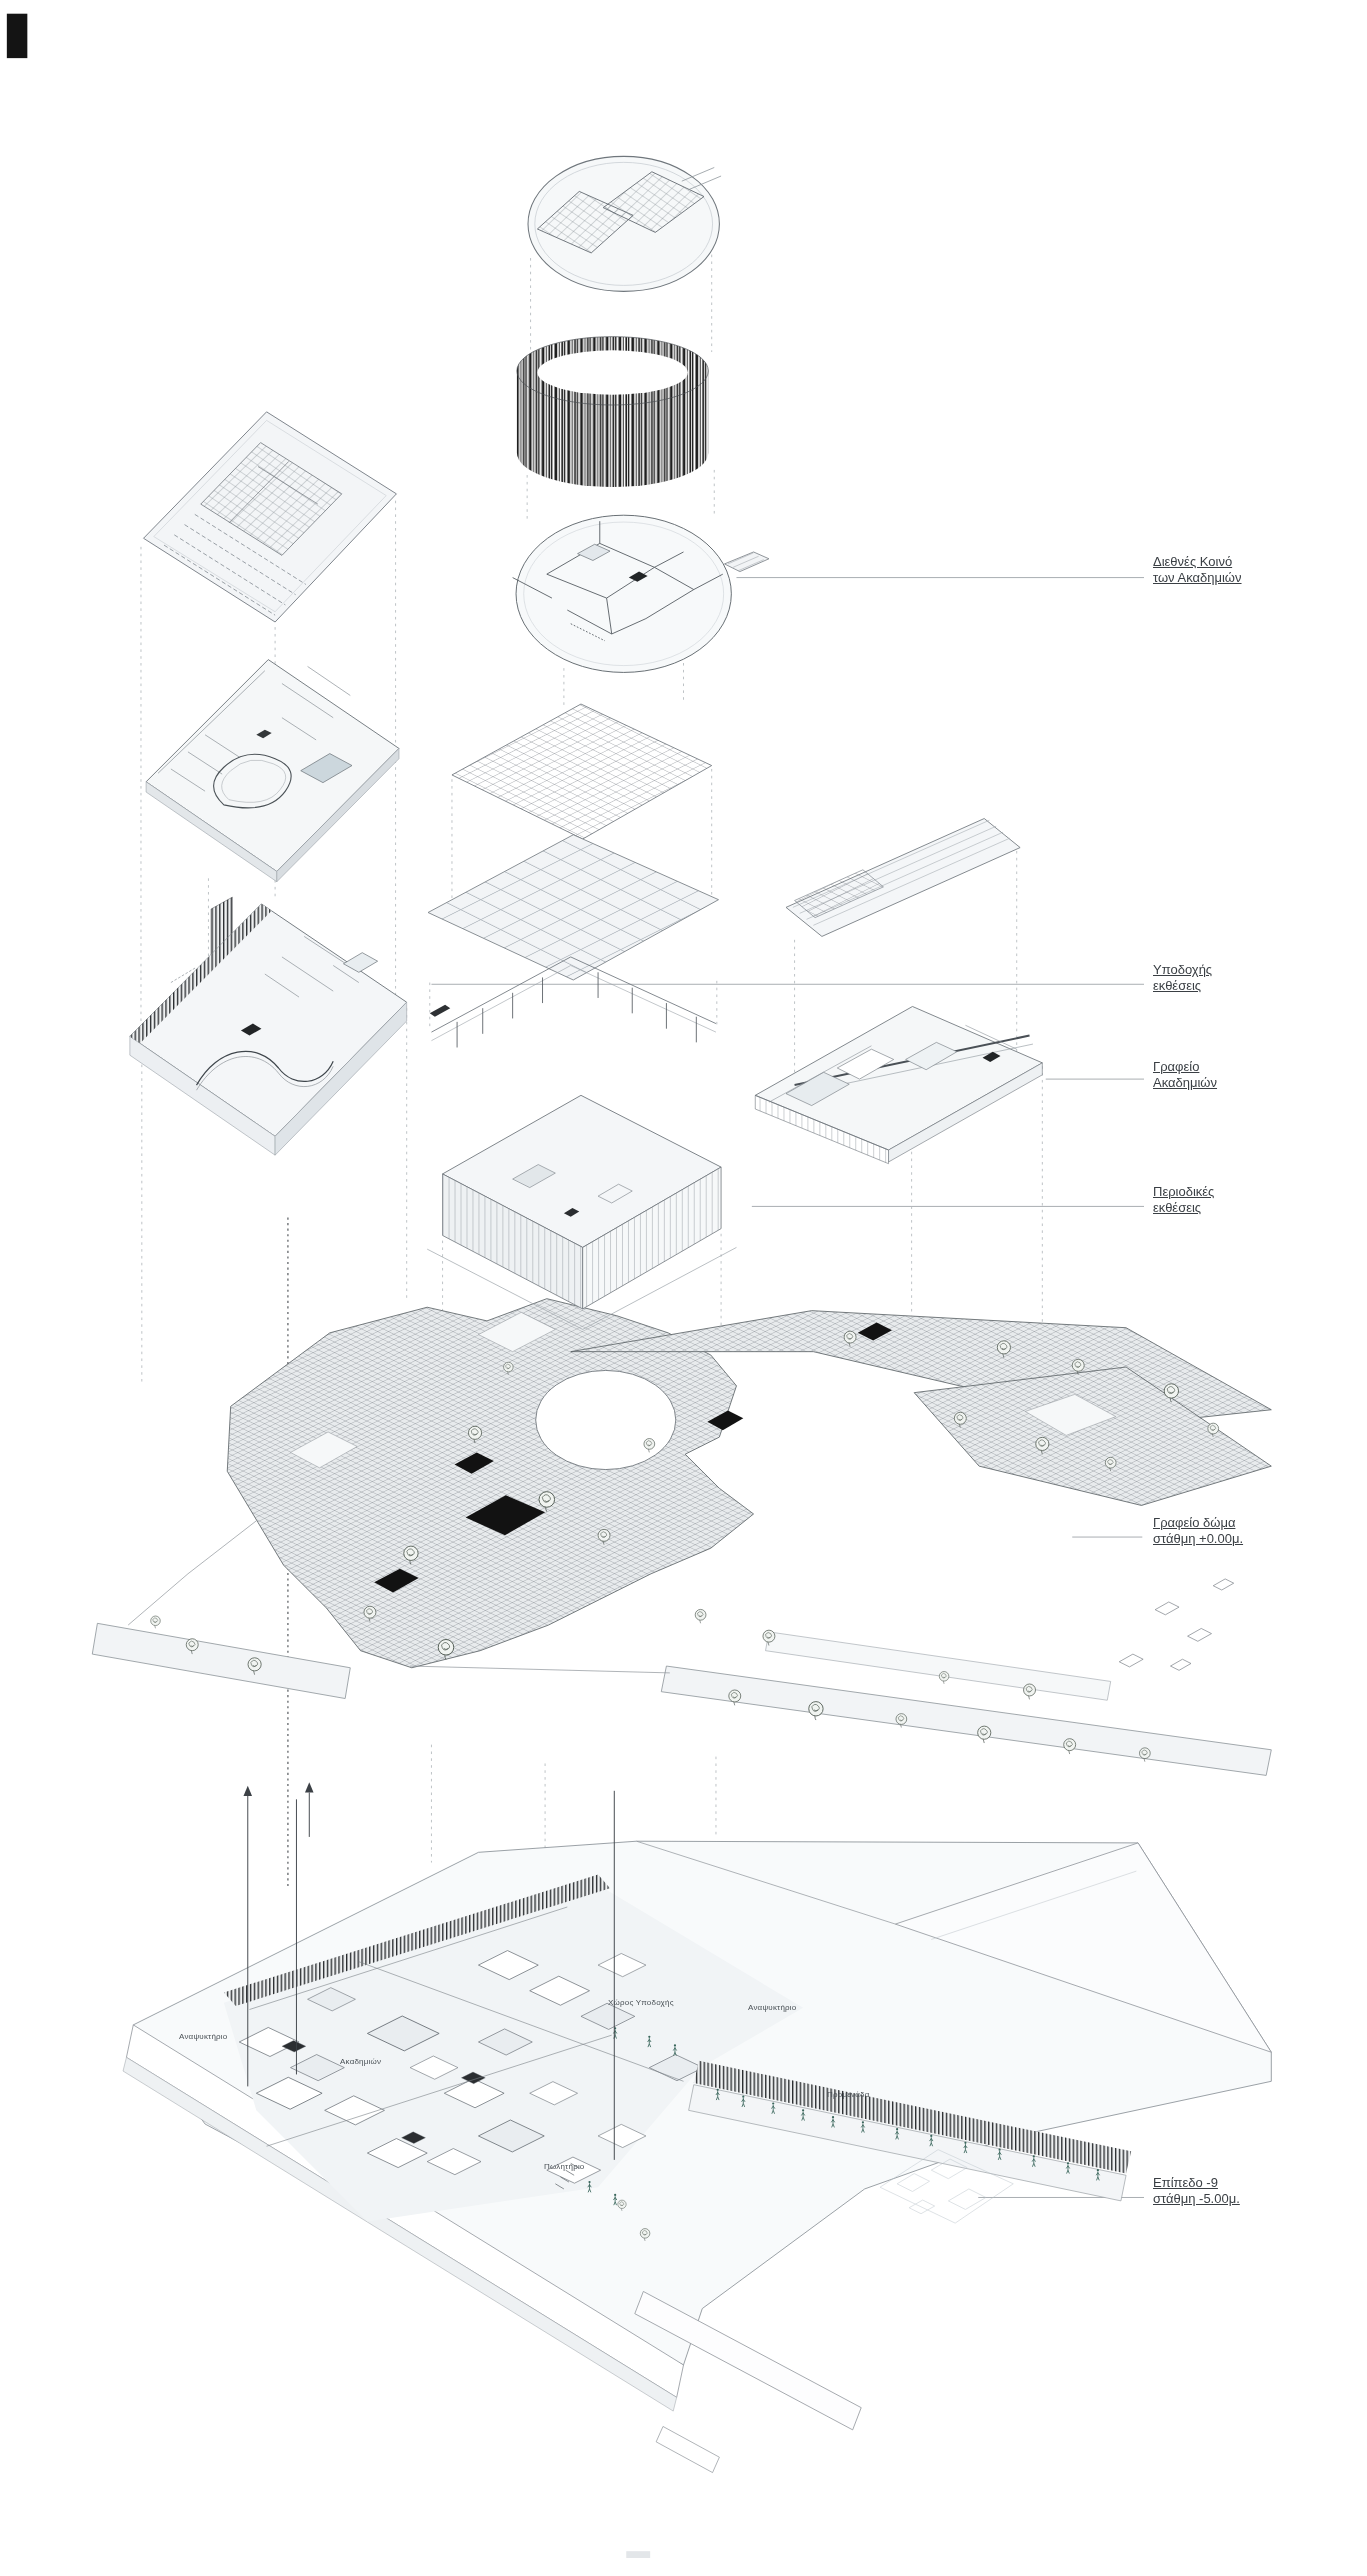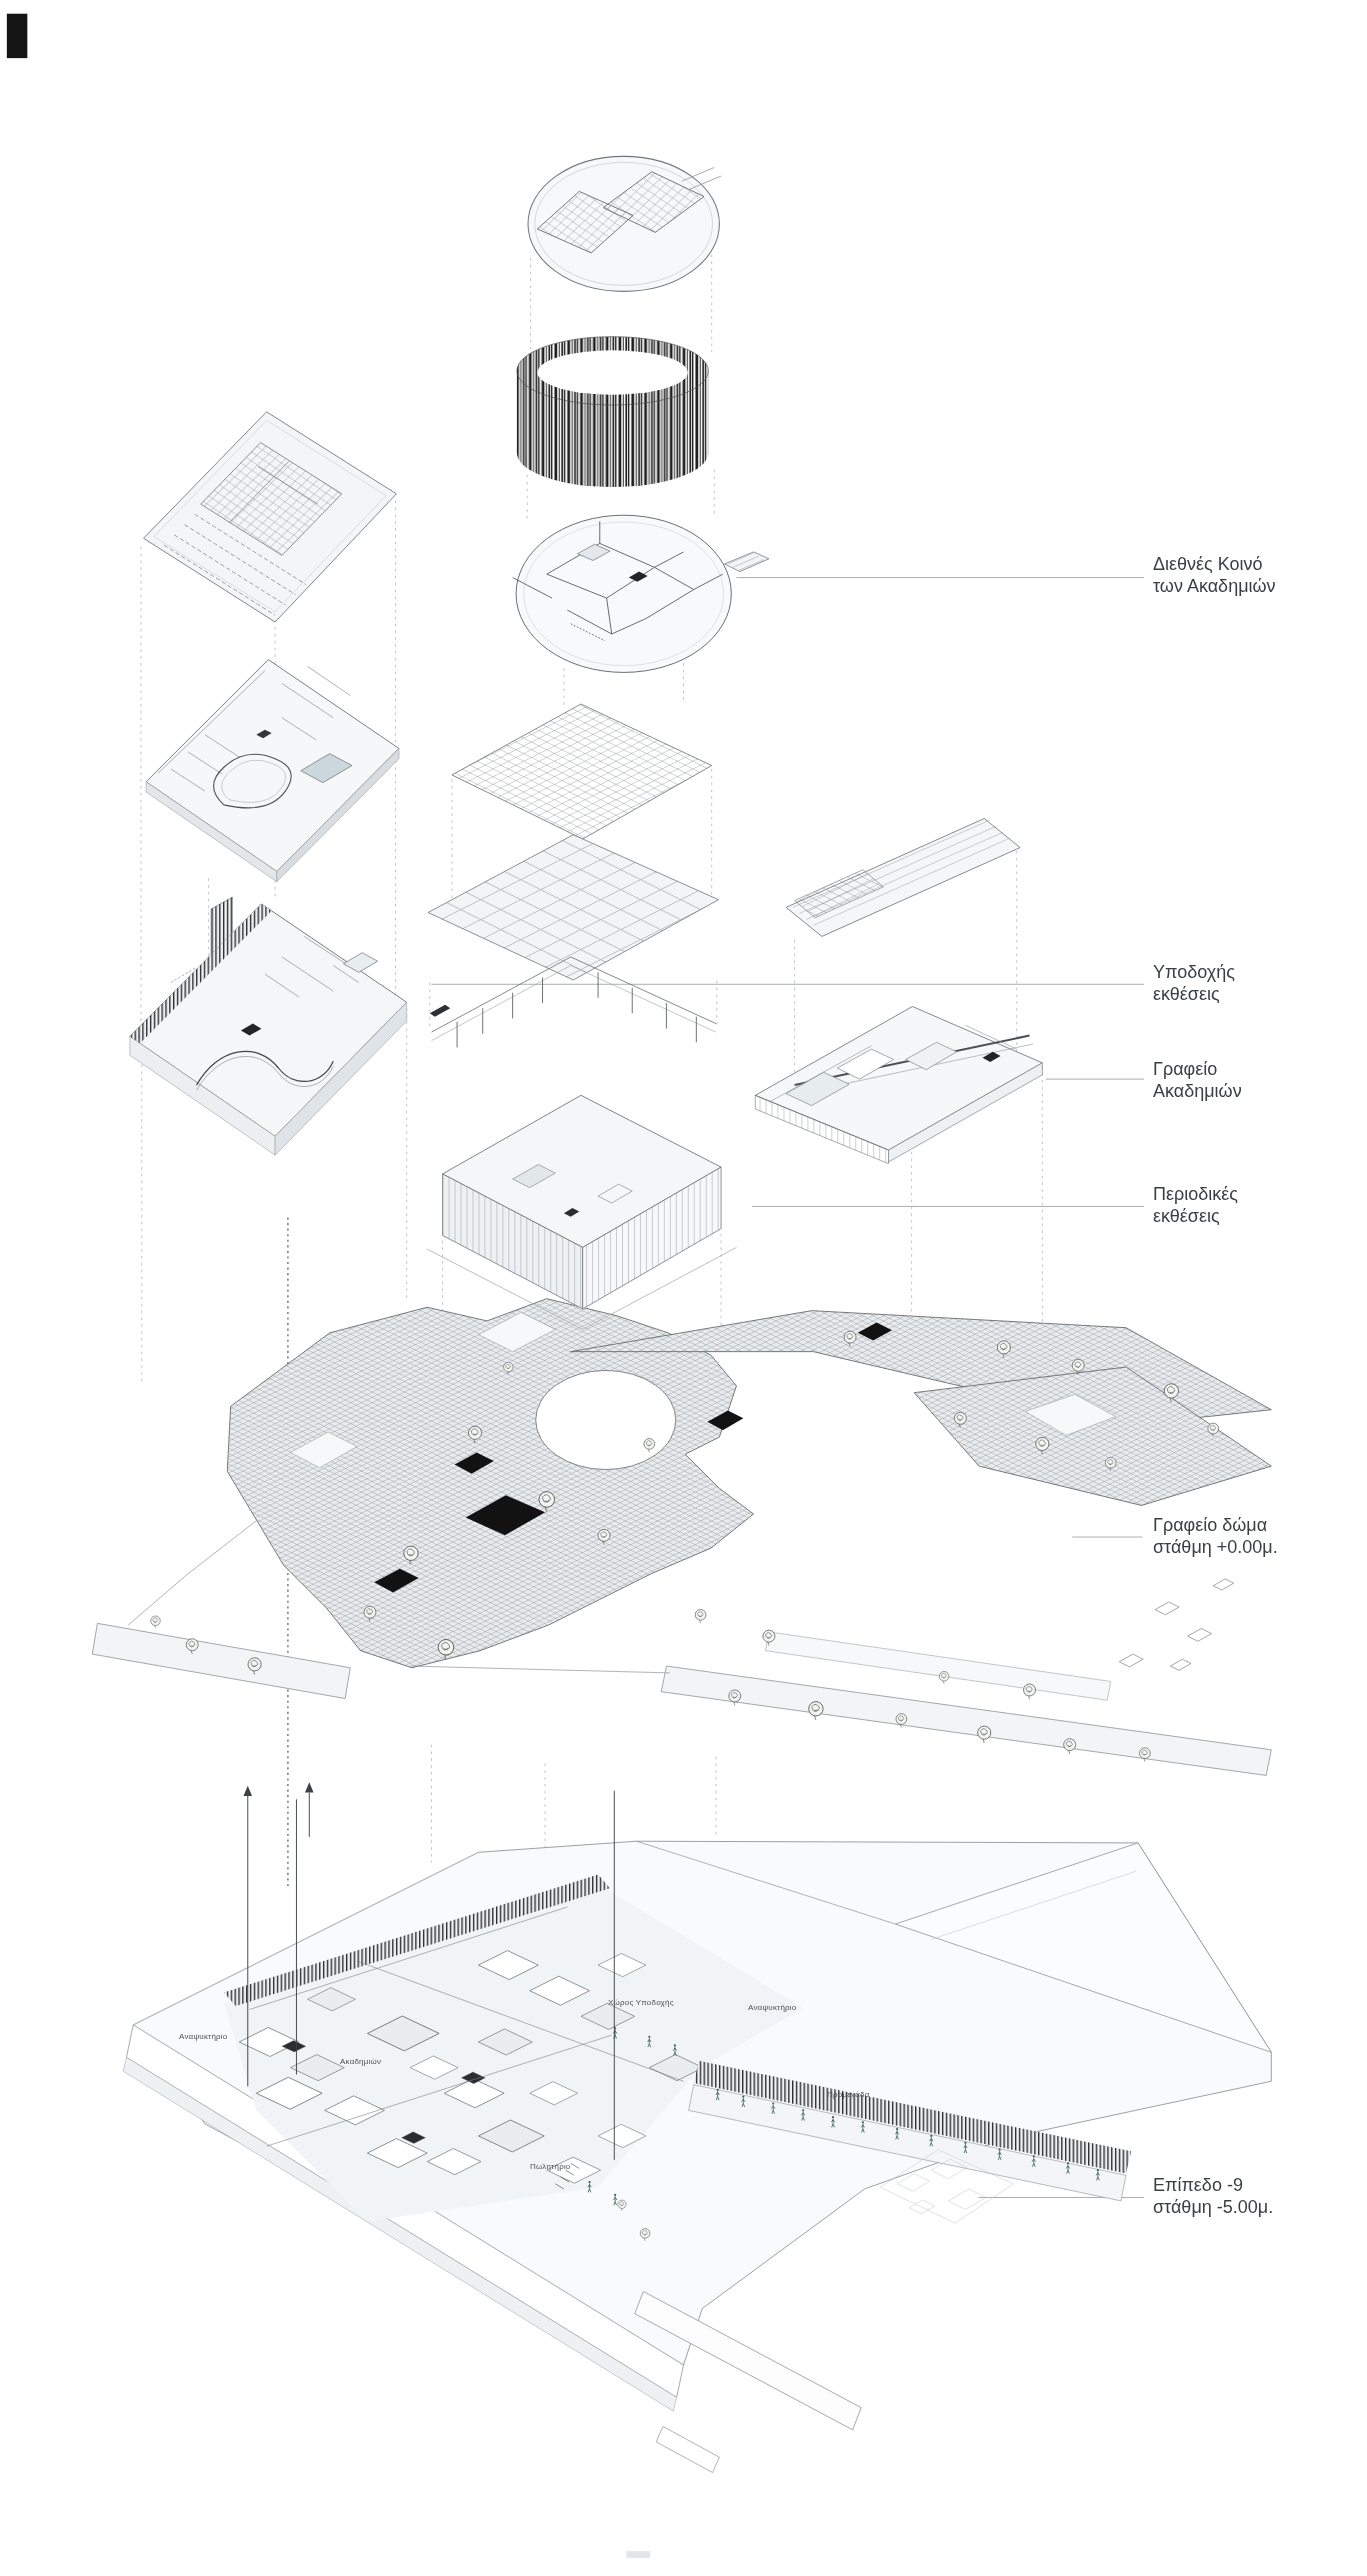--- a/index.html
+++ b/index.html
@@ -1,19 +1,19 @@
 <!DOCTYPE html>
 <html style="font-size:13.7px"><head>
 <meta charset="utf-8">
 <style>
   html,body{margin:0;padding:0;background:#ffffff;}
   .canvas{position:relative;width:1367px;height:2576px;background:#ffffff;overflow:hidden;
           font-family:"Liberation Sans",sans-serif;}
   .art{position:absolute;left:0;top:0;}
-  .callout{position:absolute;font-size:18px;line-height:1.22;color:#3a3f44;white-space:nowrap;}
+  .callout{position:absolute;font-size:13px;line-height:1.22;color:#3a3f44;white-space:nowrap;text-decoration:underline;}
   .callout span{display:block;}
   .plan-label{position:absolute;font-size:8px;color:#4a5156;white-space:nowrap;letter-spacing:0.2px;}
 </style>
 </head>
 <body>
 
 <div class="canvas">
 
 <svg class="art" width="1367" height="2576" viewBox="0 0 1600 3015">
   <defs>
@@ -409,17 +409,17 @@
 </div>
 <div class="callout" style="left:1153px;top:2175px">
   <span>Επίπεδο -9</span>
   <span>στάθμη -5.00μ.</span>
 </div>
 
 <div class="plan-label" style="left:179px;top:2032px">Αναψυκτήριο</div>
 <div class="plan-label" style="left:340px;top:2057px">Ακαδημιών</div>
 <div class="plan-label" style="left:608px;top:1998px">Χώρος Υποδοχής</div>
 <div class="plan-label" style="left:748px;top:2003px">Αναψυκτήριο</div>
-<div class="plan-label" style="left:530px;top:2162px">Πωλητήριο</div>
+<div class="plan-label" style="left:544px;top:2162px">Πωλητήριο</div>
 <div class="plan-label" style="left:827px;top:2090px">Προμενάδα</div>
 
 </div>
 
 
 </body></html>

